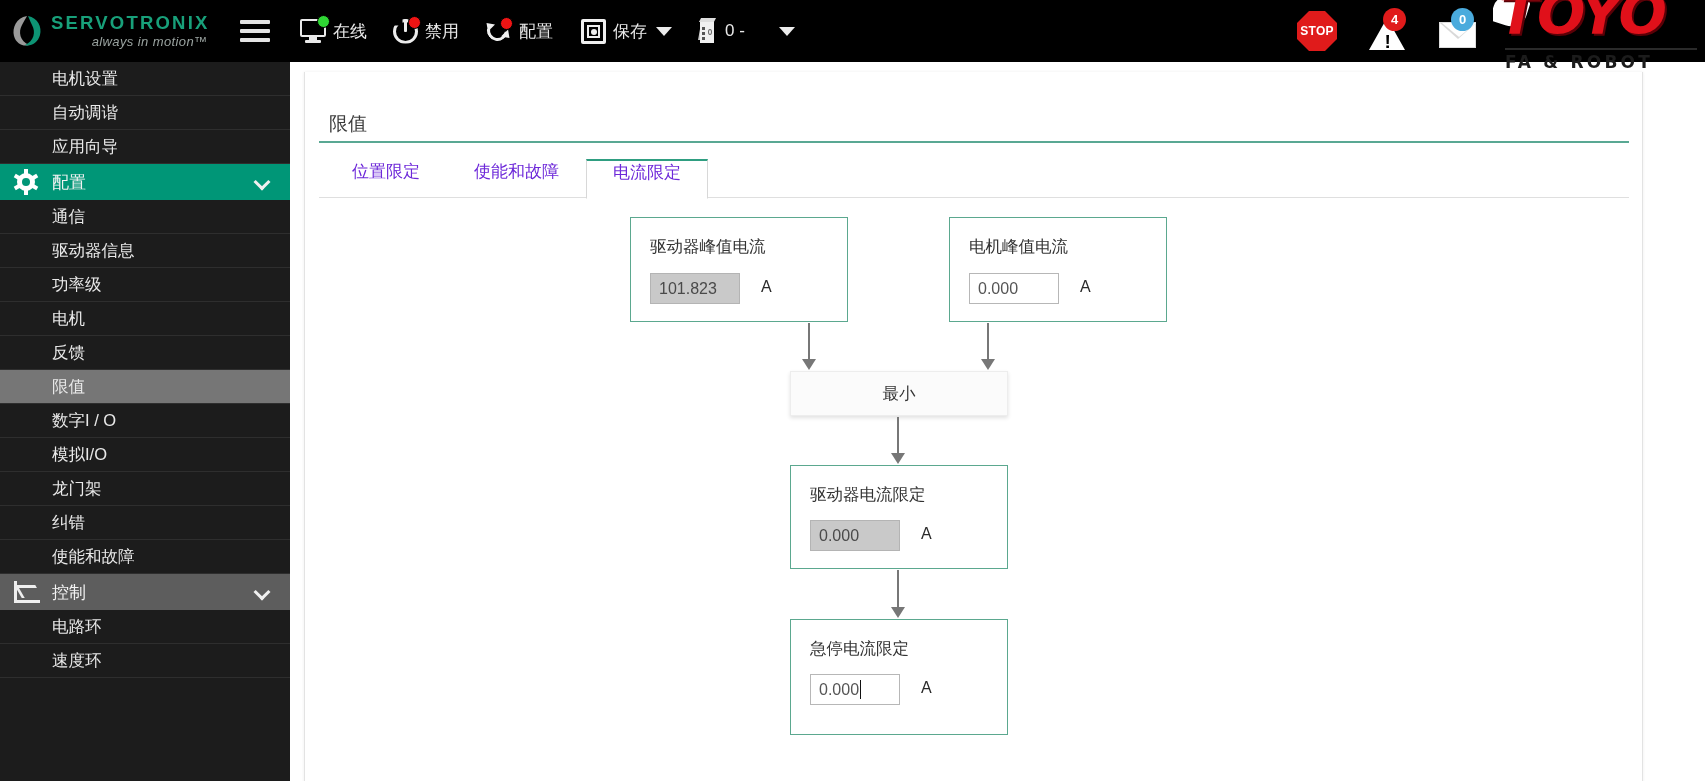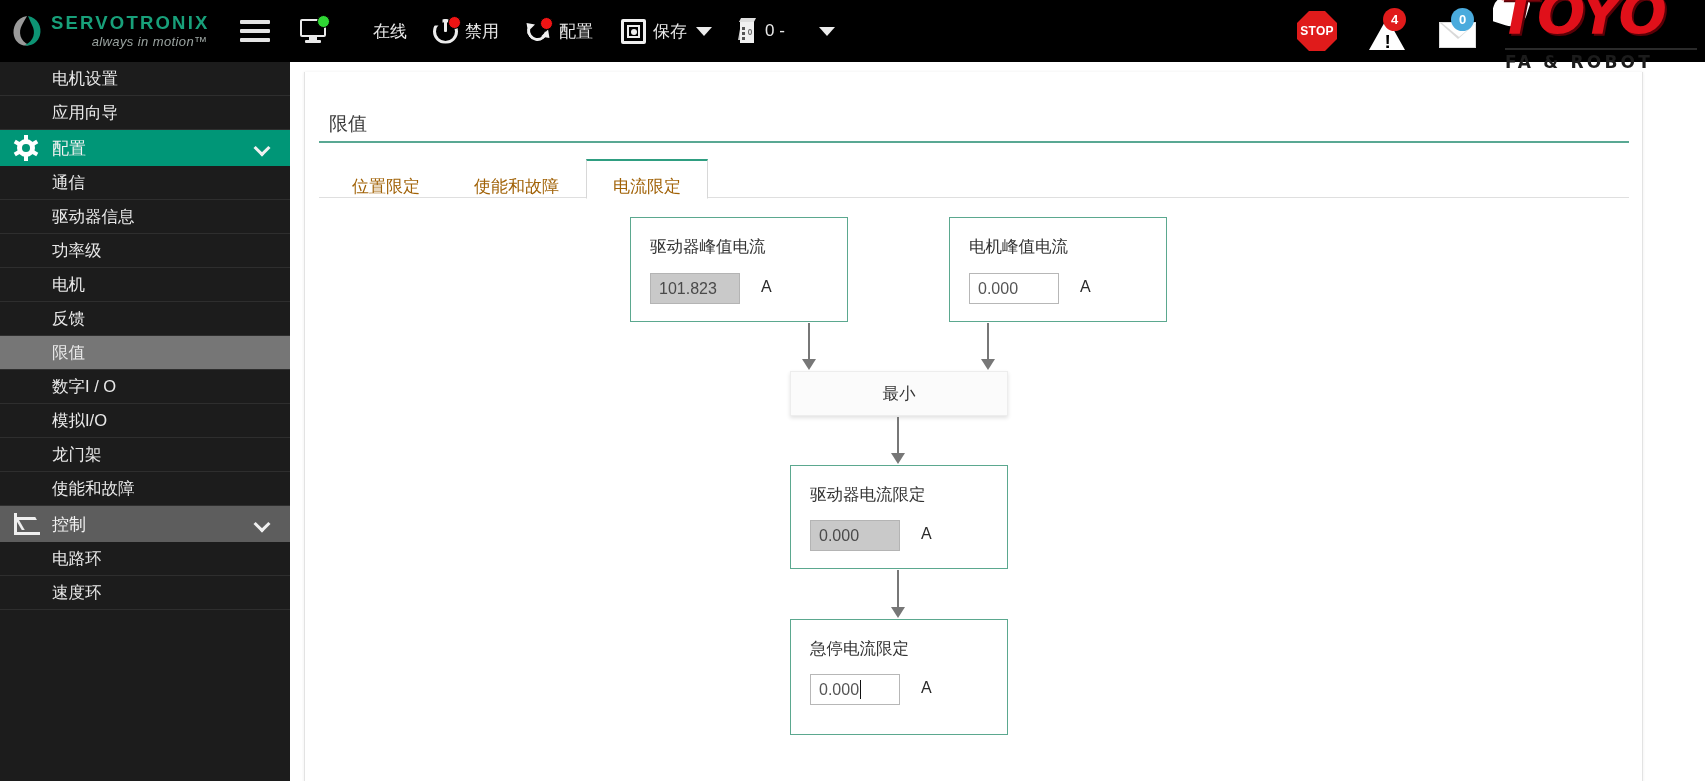--- a/index.html
+++ b/index.html
@@ -204,22 +204,22 @@
     background: #fff; border: 1px solid #e3e3e3; border-top: none;
     box-shadow: 0 0 3px rgba(0,0,0,.07);
   }
   .page-title {
     position: absolute; left: 24px; top: 39px; font-size: 19px; color: #3b3b3b;
   }
   .title-rule { position: absolute; left: 14px; top: 69px; width: 1310px; height: 2px; background: #59a893; }
 
   .tabs { position: absolute; left: 20px; top: 85px; height: 42px; display: flex; align-items: flex-end; }
   .tab {
-    height: 40px; padding: 0 26px; display: flex; align-items: flex-end; justify-content: center;
-    font-size: 17px; color: #a16207; cursor: pointer; background: transparent;
+    height: 40px; padding: 0 26px; display: flex; align-items: flex-start; justify-content: center;
+    font-size: 17px; color: #6d28d9; cursor: pointer; background: transparent;
     border: 1px solid transparent;
   }
   .tab.active {
     background: #fff; border: 1px solid #d8d8d8; border-top: 2.5px solid #2f9e81;
     border-bottom: 1px solid #fff; position: relative; z-index: 3;
   }
   .tabs-rule { position: absolute; left: 14px; top: 125px; width: 1310px; height: 1px; background: #dfdfdf; }
 
   
   .flowbox {
@@ -272,21 +272,21 @@
     </div>
 
     <div class="tb-item" style="margin-left:24px;">
       <span class="tb-ico hamburger">
           <i></i>
           <i></i>
           <i></i>
         </span>
     </div>
 
-    <div class="tb-item" style="margin-left:30px;gap:40px;">
+    <div class="tb-item" style="margin-left:30px;">
       <span class="tb-ico monitor">
         <span class="scr"></span>
           <span class="stand"></span>
           <span class="base"></span>
         <span class="dot-badge dot-green"></span>
       </span>
       <span class="lbl">在线</span>
     </div>
 
     <div class="tb-item" style="margin-left:26px;">
@@ -361,20 +361,23 @@
       </div>
     </div>
   </div>
 
   <div class="sidebar">
 
     <div class="nav-item">
       <span>电机设置</span>
     </div>
     <div class="nav-item">
+      <span>自动调谐</span>
+    </div>
+    <div class="nav-item">
       <span>应用向导</span>
     </div>
 
     <div class="nav-group-header teal">
       <span class="gi">
         <span class="ico-gear">
           <span class="t"></span>
             <span class="t t2"></span>
             <span class="t t3"></span>
           <span class="g1"></span>
@@ -403,20 +406,23 @@
       <span>限值</span>
     </div>
     <div class="nav-item">
       <span>数字I / O</span>
     </div>
     <div class="nav-item">
       <span>模拟I/O</span>
     </div>
     <div class="nav-item">
       <span>龙门架</span>
+    </div>
+    <div class="nav-item">
+      <span>纠错</span>
     </div>
     <div class="nav-item">
       <span>使能和故障</span>
     </div>
 
     <div class="nav-group-header gray">
       <span class="gi">
         <span class="ico-chart">
             <span class="ax"></span>
             <span class="ax2"></span>

